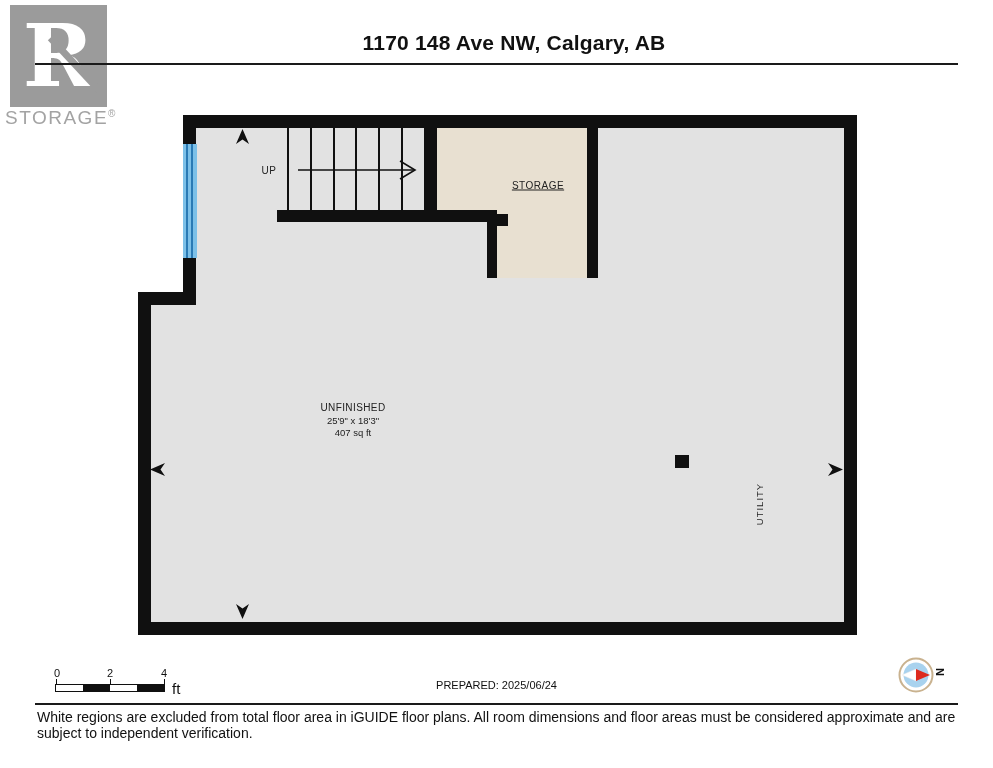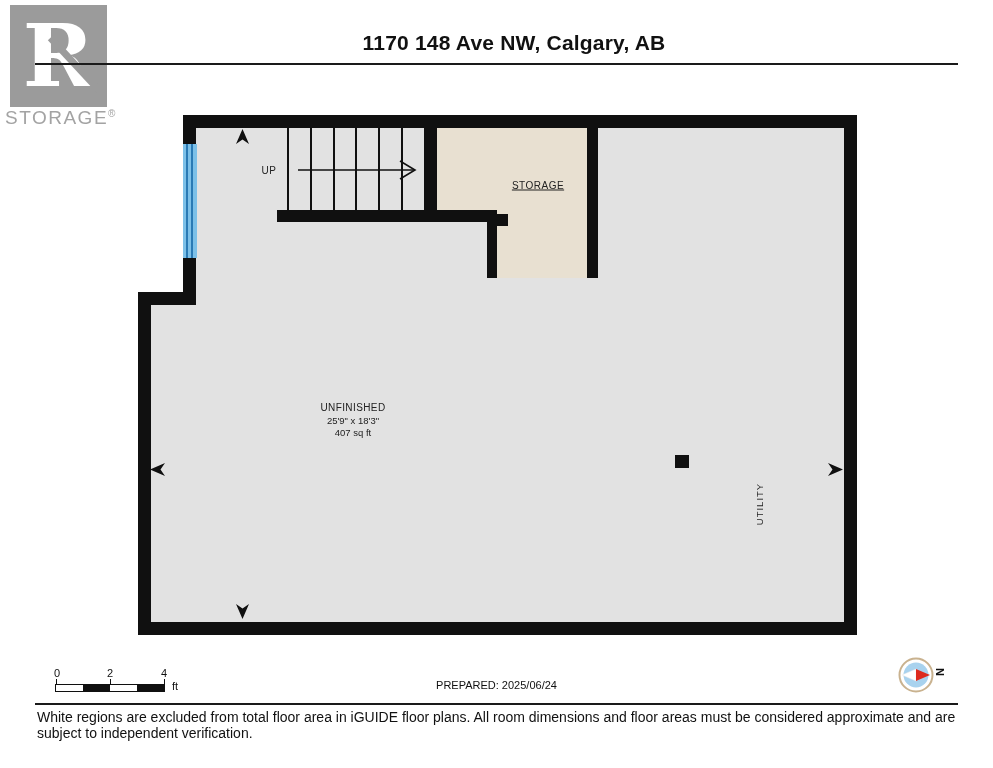--- a/index.html
+++ b/index.html
@@ -52,21 +52,21 @@
   .post { position:absolute; left:675px; top:455px; width:14px; height:13px;
     background:#101010; z-index:4; }
 
   
   .scale-num { position:absolute; top:667px; font-size:11px; transform:translateX(-50%); }
   .scale-tick { position:absolute; top:679px; width:1px; height:5px; background:#101010; }
   .scale-bar { position:absolute; left:55px; top:684px; width:110px; height:8px;
     border:1px solid #101010; display:flex; }
   .scale-bar .sw { flex:1; background:#ffffff; }
   .scale-bar .sb { flex:1; background:#101010; }
-  .scale-unit { position:absolute; left:172px; top:680px; font-size:11px; }
+  .scale-unit { position:absolute; left:172px; top:680px; font-size:15px; }
   .prepared { position:absolute; left:0; right:0; top:679px; text-align:center;
     font-size:11px; }
   .compass { position:absolute; left:897px; top:656px; }
   .north { position:absolute; left:936px; top:666px; font-size:11px; font-weight:bold;
     transform:rotate(90deg); }
   .disclaimer { position:absolute; left:37px; top:709px; right:20px; font-size:14px; }
 </style>
 </head>
 <body>
 

